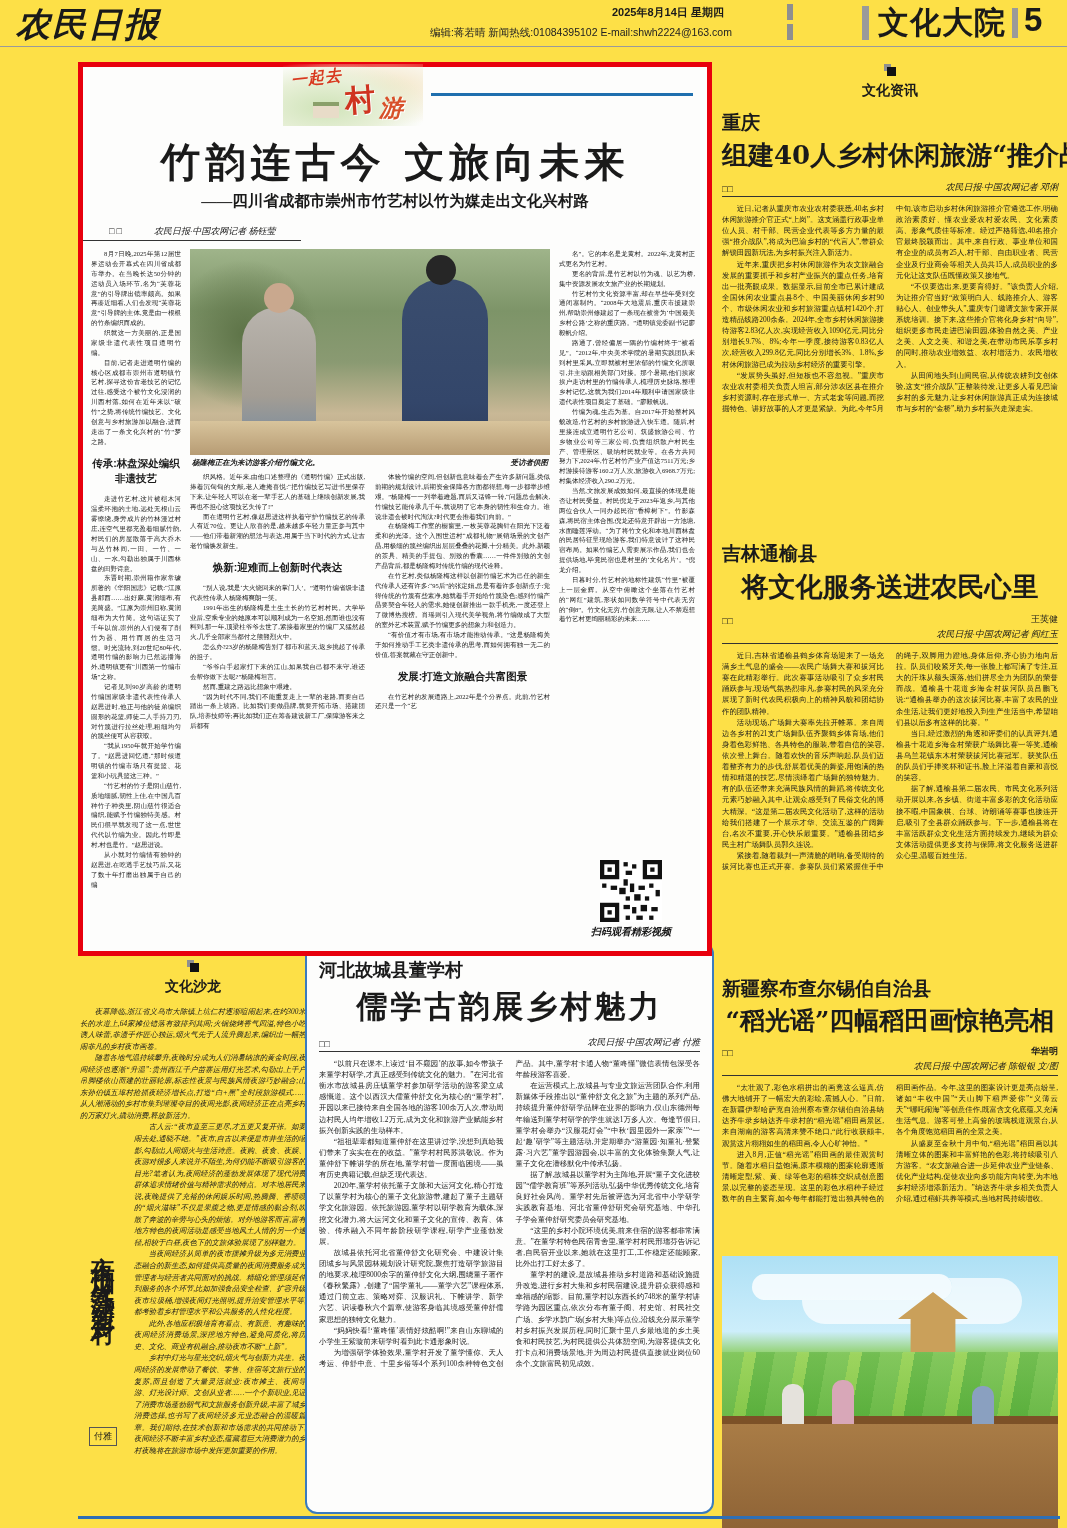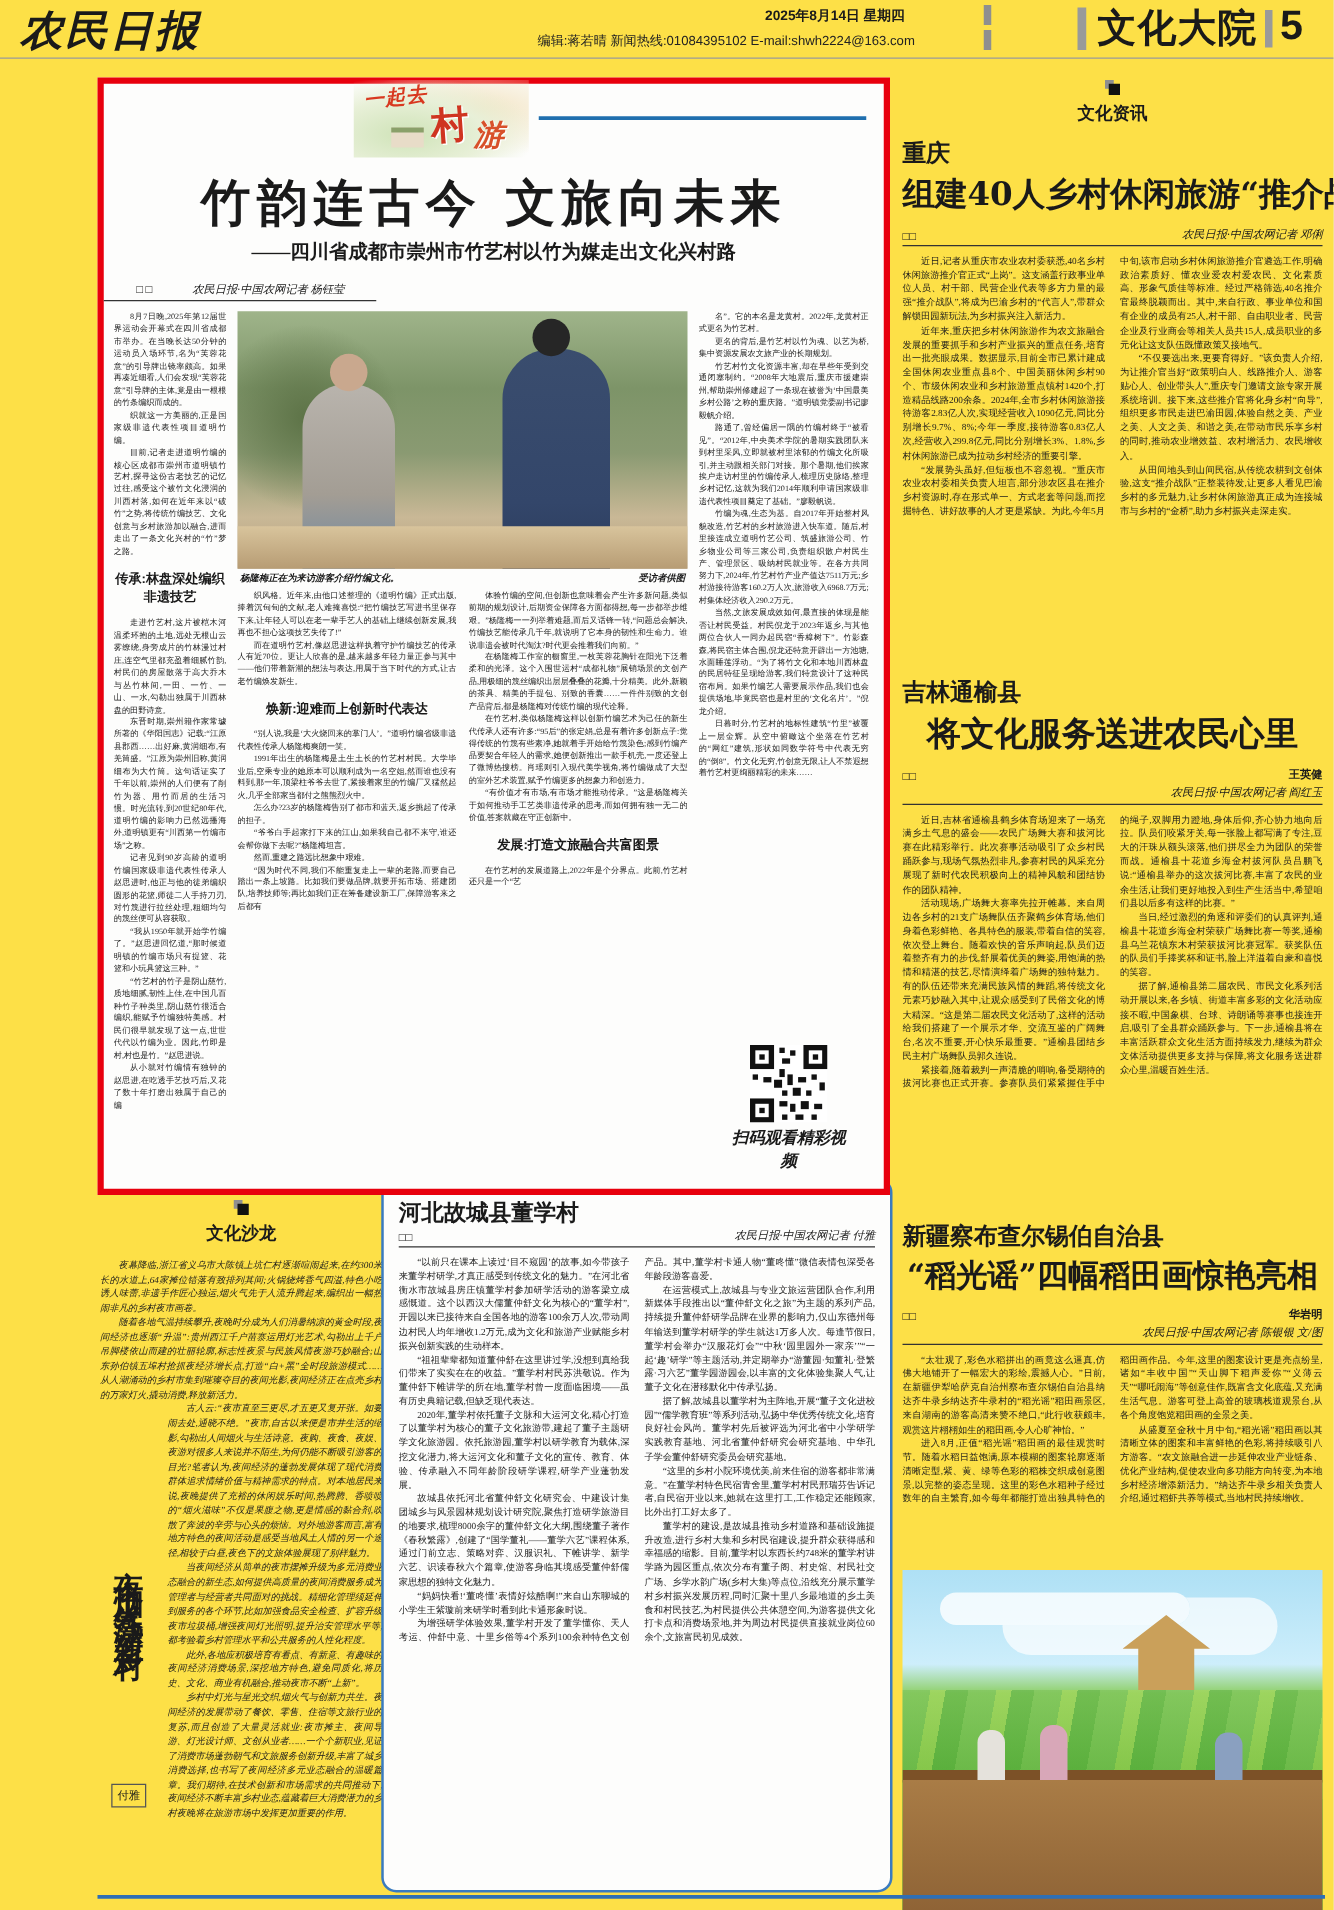--- a/index.html
+++ b/index.html
@@ -56,21 +56,21 @@
         background:linear-gradient(180deg,#3a4d6e 0%,#33466a 70%,#2c3c5c 100%);}
   .photo .hd1{position:absolute;left:74px;top:34px;width:30px;height:30px;border-radius:50%;background:#c9a88e;}
   .photo .hd2{position:absolute;left:236px;top:6px;width:30px;height:30px;border-radius:50%;background:#262626;}
   .photo .tbl{position:absolute;left:0px;bottom:0;width:360px;height:34px;background:linear-gradient(180deg,#d8c49c,#b79c74);}
   .caption-row{display:flex;justify-content:space-between;font-size:7.5px;font-weight:bold;
                font-style:italic;padding:3px 2px 4px 2px;}
   .cmid-cols{display:flex;gap:10px;flex:1;}
   .c2,.c3{width:175px;}
   .qr-wrap{position:absolute;left:24px;bottom:2px;width:96px;text-align:center;}
   .qr-wrap svg{display:block;margin:0 auto;}
-  .qr-cap{font-size:13px;font-style:italic;font-weight:bold;margin-top:2px;}
+  .qr-cap{font-size:10px;font-style:italic;font-weight:bold;margin-top:2px;}
   
   .sidebar{position:absolute;left:722px;top:64px;width:336px;}
   .seclabel{display:flex;align-items:center;gap:6px;font-family:"Liberation Sans",sans-serif;
             font-weight:900;font-size:14px;margin-bottom:10px;flex-direction:column;}
   .s-art .kicker{font-family:"Liberation Sans",sans-serif;font-weight:900;font-size:19px;margin:2px 0 2px 0;}
   .s-art .shl{font-size:26px;font-weight:900;font-family:"DejaVu Serif",serif;letter-spacing:0px;
               text-align:center;margin:2px 0 8px 0;white-space:nowrap;}
   .s-byline{display:flex;justify-content:space-between;align-items:flex-end;border-bottom:1px solid #333;
             font-size:9px;padding-bottom:2px;margin-bottom:6px;}
   .s-byline .rep{font-style:italic;}
@@ -269,21 +269,21 @@
         <p>“不仅要选出来,更要育得好。”该负责人介绍,为让推介官当好“政策明白人、线路推介人、游客贴心人、创业带头人”,重庆专门邀请文旅专家开展系统培训。接下来,这些推介官将化身乡村“向导”,组织更多市民走进巴渝田园,体验自然之美、产业之美、人文之美、和谐之美,在带动市民乐享乡村的同时,推动农业增效益、农村增活力、农民增收入。</p>
         <p>从田间地头到山间民宿,从传统农耕到文创体验,这支“推介战队”正整装待发,让更多人看见巴渝乡村的多元魅力,让乡村休闲旅游真正成为连接城市与乡村的“金桥”,助力乡村振兴走深走实。</p>
       </div>
     </div>
 
     <div class="s-art" style="margin-top:16px;">
       <div class="kicker">吉林通榆县</div>
       <div class="shl" style="font-size:27px;">将文化服务送进农民心里</div>
       <div class="s-byline" style="border-bottom:none;margin-bottom:0;">
         <span>□□</span>
-        <span style="font-weight:bold;">王英健</span>
+        <span style="font-weight:normal;">王英健</span>
       </div>
       <div class="s-byline" style="justify-content:flex-end;">
         <span class="rep">农民日报·中国农网记者 阎红玉</span>
       </div>
       <div class="s-body" style="height:310px;">
         <p>近日,吉林省通榆县鹤乡体育场迎来了一场充满乡土气息的盛会——农民广场舞大赛和拔河比赛在此精彩举行。此次赛事活动吸引了众乡村民踊跃参与,现场气氛热烈非凡,参赛村民的风采充分展现了新时代农民积极向上的精神风貌和团结协作的团队精神。</p>
         <p>活动现场,广场舞大赛率先拉开帷幕。来自周边各乡村的21支广场舞队伍齐聚鹤乡体育场,他们身着色彩鲜艳、各具特色的服装,带着自信的笑容,依次登上舞台。随着欢快的音乐声响起,队员们迈着整齐有力的步伐,舒展着优美的舞姿,用饱满的热情和精湛的技艺,尽情演绎着广场舞的独特魅力。有的队伍还带来充满民族风情的舞蹈,将传统文化元素巧妙融入其中,让观众感受到了民俗文化的博大精深。“这是第二届农民文化活动了,这样的活动给我们搭建了一个展示才华、交流互鉴的广阔舞台,名次不重要,开心快乐最重要。”通榆县团结乡民主村广场舞队员郭久连说。</p>
         <p>紧接着,随着裁判一声清脆的哨响,备受期待的拔河比赛也正式开赛。参赛队员们紧紧握住手中的绳子,双脚用力蹬地,身体后仰,齐心协力地向后拉。队员们咬紧牙关,每一张脸上都写满了专注,豆大的汗珠从额头滚落,他们拼尽全力为团队的荣誉而战。通榆县十花道乡海金村拔河队员吕鹏飞说:“通榆县举办的这次拔河比赛,丰富了农民的业余生活,让我们更好地投入到生产生活当中,希望咱们县以后多有这样的比赛。”</p>
         <p>当日,经过激烈的角逐和评委们的认真评判,通榆县十花道乡海金村荣获广场舞比赛一等奖,通榆县乌兰花镇东木村荣获拔河比赛冠军。获奖队伍的队员们手捧奖杯和证书,脸上洋溢着自豪和喜悦的笑容。</p>
         <p>据了解,通榆县第二届农民、市民文化系列活动开展以来,各乡镇、街道丰富多彩的文化活动应接不暇,中国象棋、台球、诗朗诵等赛事也接连开启,吸引了全县群众踊跃参与。下一步,通榆县将在丰富活跃群众文化生活方面持续发力,继续为群众文体活动提供更多支持与保障,将文化服务送进群众心里,温暖百姓生活。</p>
@@ -336,20 +336,21 @@
       </div>
       <p>古人云:“夜市直至三更尽,才五更又复开张。如要闹去处,通晓不绝。”夜市,自古以来便是市井生活的缩影,勾勒出人间烟火与生活诗意。夜购、夜食、夜娱、夜游对很多人来说并不陌生,为何仍能不断吸引游客的目光?笔者认为,夜间经济的蓬勃发展体现了现代消费群体追求情绪价值与精神需求的特点。对本地居民来说,夜晚提供了充裕的休闲娱乐时间,热腾腾、香喷喷的“烟火滋味”不仅是果腹之物,更是情感的黏合剂,吹散了奔波的辛劳与心头的烦恼。对外地游客而言,富有地方特色的夜间活动是感受当地风土人情的另一个途径,相较于白昼,夜色下的文旅体验展现了别样魅力。</p>
       <p>当夜间经济从简单的夜市摆摊升级为多元消费业态融合的新生态,如何提供高质量的夜间消费服务成为管理者与经营者共同面对的挑战。精细化管理须延伸到服务的各个环节,比如加强食品安全检查、扩容升级夜市垃圾桶,增强夜间灯光照明,提升治安管理水平等,都考验着乡村管理水平和公共服务的人性化程度。</p>
       <p>此外,各地应积极培育有看点、有新意、有趣味的夜间经济消费场景,深挖地方特色,避免同质化,将历史、文化、商业有机融合,推动夜市不断“上新”。</p>
       <p>乡村中灯光与星光交织,烟火气与创新力共生。夜间经济的发展带动了餐饮、零售、住宿等文旅行业的复苏,而且创造了大量灵活就业:夜市摊主、夜间导游、灯光设计师、文创从业者……一个个新职业,见证了消费市场蓬勃朝气和文旅服务创新升级,丰富了城乡消费选择,也书写了夜间经济多元业态融合的温暖篇章。我们期待,在技术创新和市场需求的共同推动下,夜间经济不断丰富乡村业态,蕴藏着巨大消费潜力的乡村夜晚将在旅游市场中发挥更加重要的作用。</p>
     </div>
   </div>
 
   <div class="conf">
     <div class="kicker">河北故城县董学村</div>
+    <div class="chl">儒学古韵展乡村魅力</div>
     <div class="s-byline">
       <span>□□</span>
       <span class="rep">农民日报·中国农网记者 付雅</span>
     </div>
     <div class="s-body">
       <p>“以前只在课本上读过‘目不窥园’的故事,如今带孩子来董学村研学,才真正感受到传统文化的魅力。”在河北省衡水市故城县房庄镇董学村参加研学活动的游客梁立成感慨道。这个以西汉大儒董仲舒文化为核心的“董学村”,开园以来已接待来自全国各地的游客100余万人次,带动周边村民人均年增收1.2万元,成为文化和旅游产业赋能乡村振兴创新实践的生动样本。</p>
       <p>“祖祖辈辈都知道董仲舒在这里讲过学,没想到真给我们带来了实实在在的收益。”董学村村民苏洪敬说。作为董仲舒下帷讲学的所在地,董学村曾一度面临困境——虽有历史典籍记载,但缺乏现代表达。</p>
       <p>2020年,董学村依托董子文脉和大运河文化,精心打造了以董学村为核心的董子文化旅游带,建起了董子主题研学文化旅游园。依托旅游园,董学村以研学教育为载体,深挖文化潜力,将大运河文化和董子文化的宣传、教育、体验、传承融入不同年龄阶段研学课程,研学产业蓬勃发展。</p>
       <p>故城县依托河北省董仲舒文化研究会、中建设计集团城乡与风景园林规划设计研究院,聚焦打造研学旅游目的地要求,梳理8000余字的董仲舒文化大纲,围绕董子著作《春秋繁露》,创建了“国学董礼——董学六艺”课程体系,通过门前立志、策略对弈、汉服识礼、下帷讲学、新学六艺、识读春秋六个篇章,使游客身临其境感受董仲舒儒家思想的独特文化魅力。</p>
       <p>“妈妈快看!‘董咚懂’表情好炫酷啊!”来自山东聊城的小学生王紫璇前来研学时看到此卡通形象时说。</p>

